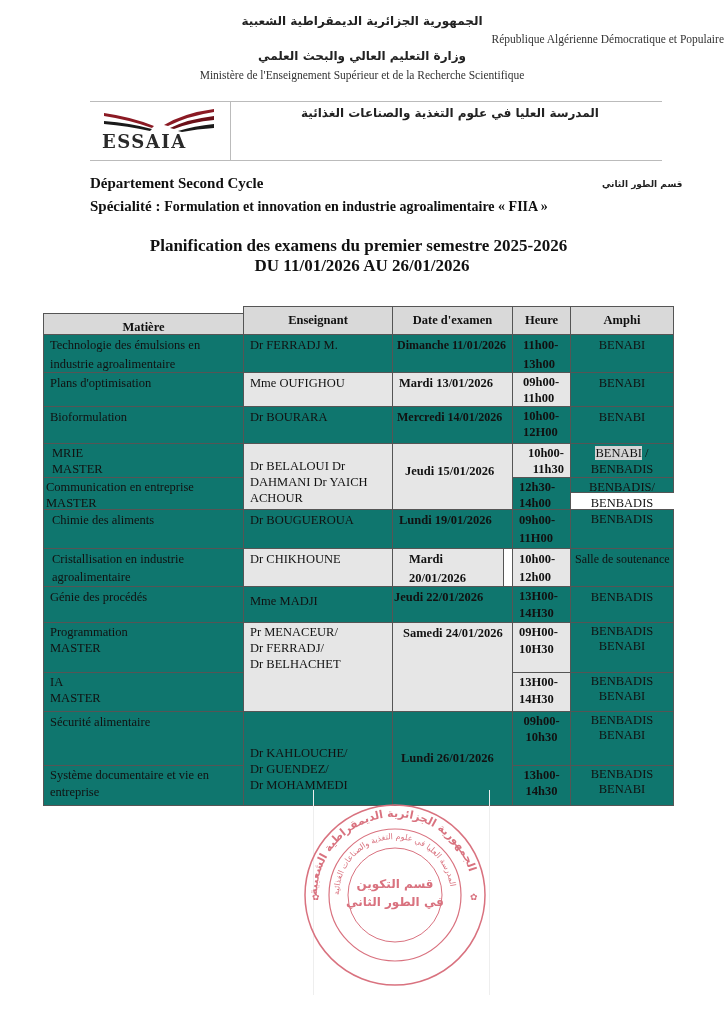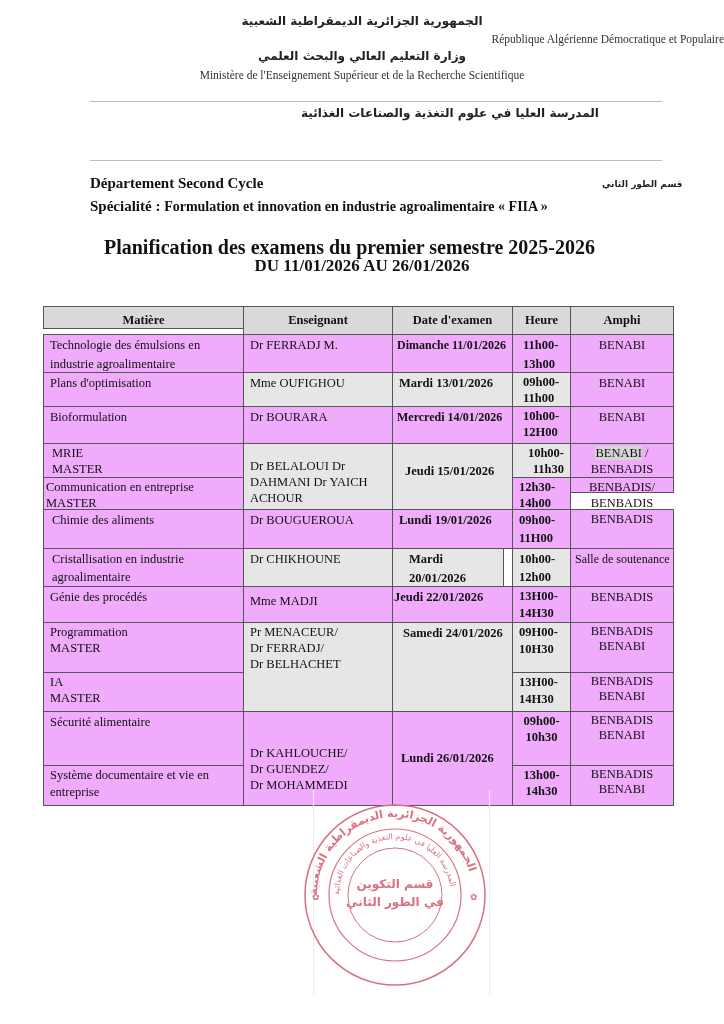--- a/index.html
+++ b/index.html
@@ -14,56 +14,66 @@
   .logo-box { position: absolute; left: 0; top: 0; width: 140px; height: 58px; border-right: 1px solid #bbb; }
   .logo-text { position: absolute; left: 12px; top: 29px; font-family: "DejaVu Serif", serif; font-size: 18px; letter-spacing: 1.5px; color: #2a2a2a; font-weight: bold; }
   .logo-stripes { position: absolute; left: 12px; top: 5px; width: 115px; height: 26px; }
   .banner-ar { position: absolute; left: 150px; width: 420px; top: 4px; text-align: center; font-size: 12px; color: #222; }
   .banner-fr { position: absolute; left: 150px; width: 420px; top: 30px; text-align: center; font-size: 12px; color: #333; }
   .banner-fr b { font-weight: bold; }
   .dept { top: 175px; left: 90px; font-size: 15px; font-weight: bold; }
   .dept-ar { top: 179px; left: 602px; font-size: 9px; color: #222; }
   .spec { top: 198px; left: 90px; font-size: 15px; font-weight: bold; }
   .spec .rest { font-size: 14px; }
-  .title1 { top: 236px; left: 0; width: 699px; text-align: center; font-size: 20px; font-weight: bold; }
+  .title1 { top: 236px; left: 9px; width: 699px; text-align: center; font-size: 17px; font-weight: bold; }
   .title2 { top: 256px; left: 0; width: 724px; text-align: center; font-size: 17px; font-weight: bold; }
 
-  .cell { position: absolute; box-sizing: border-box; border: 1px solid #555; font-size: 12.5px; line-height: 19px; padding: 1px 6px; background: #f0abfc; }
+  .cell { position: absolute; box-sizing: border-box; border: 1px solid #555; font-size: 12.5px; line-height: 19px; padding: 1px 6px; background: #0f766e; }
   .cell.gray { background: #e6e6e6; }
   .cell.head { background: #d9d9d9; font-weight: bold; text-align: center; padding-top: 4px; }
   .cell.bold { font-weight: bold; }
   .cell.center { text-align: center; }
   .hl { background: #d5d5d5; }
   .stamp { left: 300px; top: 800px; width: 190px; height: 190px; }
   .stamp-bg { left: 313px; top: 790px; width: 175px; height: 205px; border-left: 1px solid #eee; border-right: 1px solid #eee; }
 </style>
 </head>
 <body>
 
 <div class="abs ar hdr-ar1">الجمهورية الجزائرية الديمقراطية الشعبية</div>
 <div class="abs hdr-fr1">République Algérienne Démocratique et Populaire</div>
 <div class="abs ar hdr-ar2">وزارة التعليم العالي والبحث العلمي</div>
 <div class="abs hdr-fr2">Ministère de l'Enseignement Supérieur et de la Recherche Scientifique</div>
 
 <div class="abs banner">
+  <div class="logo-box">
+    <svg class="logo-stripes" viewBox="0 0 115 26">
+      <path d="M2 6 Q 30 10 52 19 L 50 21 Q 28 13 2 9 Z" fill="#8b1a24"></path>
+      <path d="M2 14 Q 28 16 50 22 L 48 24 Q 26 19 2 17 Z" fill="#1a1a1a"></path>
+      <path d="M112 2 Q 82 6 62 18 L 66 19 Q 86 9 112 5 Z" fill="#8b1a24"></path>
+      <path d="M112 9 Q 86 12 68 21 L 72 22 Q 90 15 112 13 Z" fill="#6b1018"></path>
+      <path d="M112 17 Q 92 19 76 24 L 80 25 Q 95 22 112 21 Z" fill="#1a1a1a"></path>
+    </svg>
+    <div class="logo-text">ESSAIA</div>
+  </div>
   <div class="ar banner-ar">المدرسة العليا في علوم التغذية والصناعات الغذائية</div>
 </div>
 
 <div class="abs dept">Département Second Cycle</div>
 <div class="abs ar dept-ar">قسم الطور الثاني</div>
 <div class="abs spec">
   <span>Spécialité : </span><span class="rest">Formulation et innovation en industrie agroalimentaire « FIIA »</span>
 </div>
 
 <div class="abs title1">Planification des examens du premier semestre 2025-2026</div>
 <div class="abs title2">DU 11/01/2026 AU 26/01/2026</div>
 
 <div>
 
-  <div class="cell head" style="left:43px;top:306px;width:201px;height:23px;">Matière</div>
+  <div class="cell head" style="left:43px;top:313px;width:201px;height:23px;">Matière</div>
   <div class="cell head" style="left:243px;top:306px;width:150px;height:29px;">Enseignant</div>
   <div class="cell head" style="left:392px;top:306px;width:121px;height:29px;">Date d'examen</div>
   <div class="cell head" style="left:512px;top:306px;width:59px;height:29px;">Heure</div>
   <div class="cell head" style="left:570px;top:306px;width:104px;height:29px;">Amphi</div>
 
   <div class="cell" style="left:43px;top:334px;width:201px;height:39px;">Technologie des émulsions en industrie agroalimentaire</div>
   <div class="cell" style="left:243px;top:334px;width:150px;height:39px;">Dr FERRADJ M.</div>
   <div class="cell bold" style="left:392px;top:334px;width:121px;height:39px;font-size:12px;padding-left:4px;">Dimanche 11/01/2026</div>
   <div class="cell bold" style="left:512px;top:334px;width:59px;height:39px;white-space:pre-line;padding-left:10px;">11h00-
 13h00</div>

